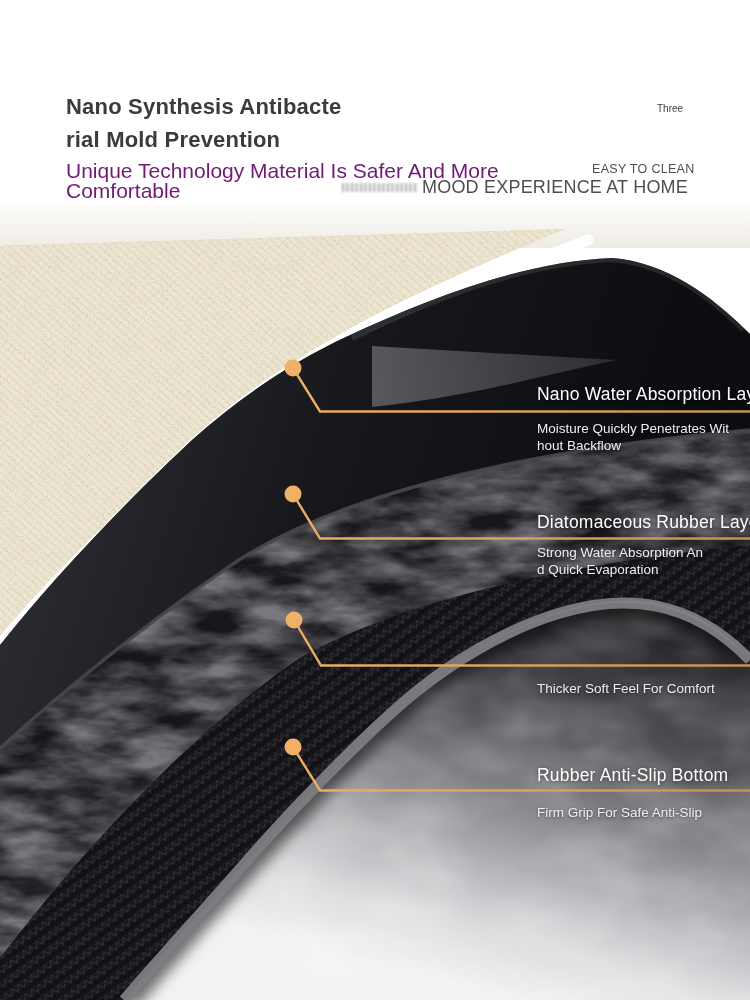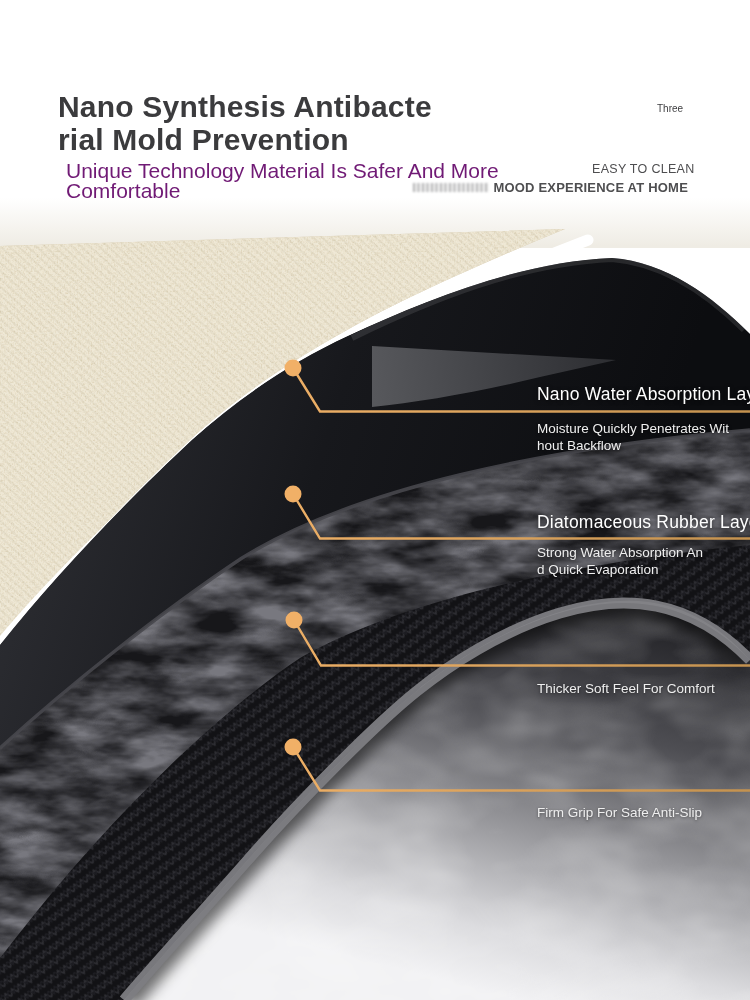--- a/index.html
+++ b/index.html
@@ -3,41 +3,41 @@
 <meta charset="utf-8">
 <style>
   html,body{margin:0;padding:0;background:#ffffff;}
   .stage{
     position:relative;width:750px;height:1000px;overflow:hidden;
     background:#ffffff;font-family:"Liberation Sans",sans-serif;
   }
   .scene{position:absolute;left:0;top:0;}
   
   .page-title{
-    position:absolute;left:58px;top:90px;width:480px;
-    font-size:30px;line-height:33px;font-weight:700;color:#3b3b3d;
+    position:absolute;left:66px;top:90px;width:480px;
+    font-size:22px;line-height:33px;font-weight:700;color:#3b3b3d;
     white-space:pre-line;letter-spacing:.2px;
   }
   .page-subtitle{
     position:absolute;left:66px;top:161px;width:440px;
     font-size:21px;line-height:19.5px;font-weight:400;color:#701a75;
     white-space:pre-line;
   }
   .corner-note{
     position:absolute;left:657px;top:103px;
     font-size:10px;color:#3d3d3f;
   }
   .easy-clean{
     position:absolute;left:592px;top:162px;
     font-size:12.5px;color:#4e4e50;letter-spacing:.3px;
   }
   .tagline-row{
     position:absolute;top:181px;right:62px;height:12px;
     display:flex;align-items:center;gap:4px;
-    font-size:13px;color:#4e4e50;letter-spacing:.2px;font-weight:bold;
+    font-size:18px;color:#4e4e50;letter-spacing:.2px;
   }
   .smudge{
     width:76px;height:9px;opacity:.55;filter:blur(1px);
     background:repeating-linear-gradient(90deg,
       rgba(70,70,72,.75) 0 2px, rgba(120,120,122,.15) 2px 4px,
       rgba(70,70,72,.55) 4px 7px, rgba(160,160,162,.1) 7px 9px);
   }
   
   .co-label{
     position:absolute;left:537px;white-space:nowrap;
@@ -196,15 +196,16 @@
   <div class="co-label l1">Nano Water Absorption Layer</div>
   <div class="co-desc d1">Moisture Quickly Penetrates Wit
 hout Backflow</div>
 
   <div class="co-label l2">Diatomaceous Rubber Layer</div>
   <div class="co-desc d2">Strong Water Absorption An
 d Quick Evaporation</div>
 
   <div class="co-desc d3">Thicker Soft Feel For Comfort</div>
 
+  <div class="co-label l4">Rubber Anti-Slip Bottom</div>
   <div class="co-desc d4">Firm Grip For Safe Anti-Slip</div>
 
 </div>
 
 </body></html>

